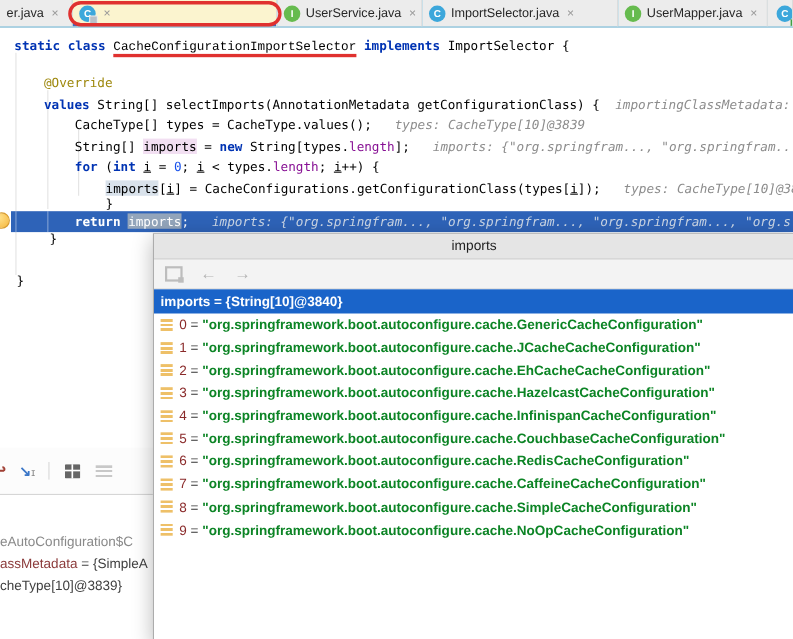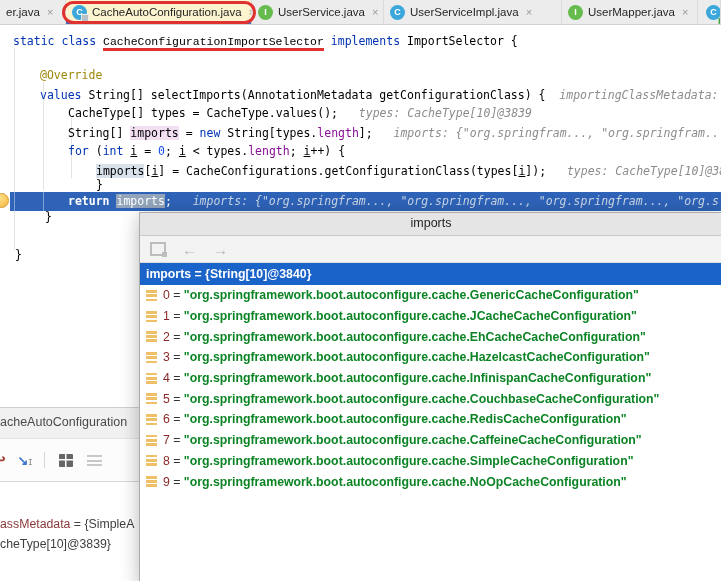--- a/index.html
+++ b/index.html
@@ -33,21 +33,21 @@
 
   
   .editor{position:absolute;inset:0;background:#fff;}
   .guide{position:absolute;width:1px;background:#E3E3E3;z-index:1;}
   .exec-bar{position:absolute;left:10px;top:192px;width:711px;height:19px;background:var(--exec-line);z-index:2;}
   .exec-guide{position:absolute;width:1px;top:192px;height:19px;background:rgba(255,255,255,.4);z-index:3;}
   .bulb{position:absolute;left:-6px;top:193px;width:13px;height:13px;border-radius:50%;
         background:radial-gradient(circle at 35% 30%,#FFE08A,#F5B73D);border:1px solid #D79B2F;z-index:4;}
   .code-line{position:absolute;height:19px;line-height:19px;white-space:pre;
         font:11.5px/19px "DejaVu Sans Mono",monospace;z-index:3;}
-  .sg-kw{color:var(--keyword-blue);font-weight:normal;}
+  .sg-kw{color:var(--keyword-blue);font-weight:bold;}
   .sg-pl{color:#000;}
   .sg-an{color:#9E880D;}
   .sg-num{color:#1750EB;}
   .sg-fld{color:#871094;font-weight:normal;}
   .sg-it{}
   .sg-vu{text-decoration:underline;}
   .sg-hlp{background:#F2DFF2;}
   .sg-hlb{background:#D9E2EB;}
   .sg-hint{color:var(--hint-gray);font-style:italic;}
   .sg-clsu{border-bottom:3px solid var(--annotation-red);font-family:Liberation Mono, monospace;}
@@ -125,29 +125,29 @@
         <div class="code-line" style="left: 68px; top: 142px;"><span class="sg-kw">for</span><span class="sg-pl"> (</span><span class="sg-kw">int</span><span class="sg-pl"> </span><span class="sg-vu">i</span><span class="sg-pl"> = </span><span class="sg-num">0</span><span class="sg-pl">; </span><span class="sg-vu">i</span><span class="sg-pl"> &lt; types.</span><span class="sg-fld">length</span><span class="sg-pl">; </span><span class="sg-vu">i</span><span class="sg-pl">++) {</span></div>
         <div class="code-line" style="left: 96px; top: 162px;"><span class="sg-hlb">imports</span><span class="sg-pl">[</span><span class="sg-vu">i</span><span class="sg-pl">] = CacheConfigurations.</span><span class="sg-it">getConfigurationClass</span><span class="sg-pl">(types[</span><span class="sg-vu">i</span><span class="sg-pl">]);</span><span class="sg-pl">   </span><span class="sg-hint">types: CacheType[10]@3839</span></div>
         <div class="code-line" style="left: 96px; top: 176px;"><span class="sg-pl">}</span></div>
         <div class="code-line exec" style="left: 68px; top: 192px;"><span class="sg-rkw">return</span><span class="sg-rpl"> </span><span class="sg-rsel">imports</span><span class="sg-rpl">; </span><span class="sg-rpl">  </span><span class="sg-rhint">imports: {"org.springfram..., "org.springfram..., "org.springfram..., "org.s</span></div>
         <div class="code-line" style="left: 45px; top: 208px;"><span class="sg-pl">}</span></div>
         <div class="code-line" style="left: 15px; top: 246px;"><span class="sg-pl">}</span></div>
       </div>
   </div>
 
   <div class="frames">
-    <div class="frames-header">acheAutoConfiguration</div>
     <div class="frames-toolbar">
       <span class="ftb ftb-drop"></span>
       <span class="ftb ftb-run"></span>
       <span class="ftb ftb-sep"></span>
       <span class="ftb ftb-grid"></span>
       <span class="ftb ftb-layout"></span>
     </div>
     <div class="vars">
+        <div class="var-line"><span class="vg-gray">eAutoConfiguration$C</span></div>
         <div class="var-line"><span class="vg-name">assMetadata</span><span class="vg-pl"> = </span><span class="vg-pl">{SimpleA</span></div>
         <div class="var-line"><span class="vg-pl">cheType[10]@3839}</span></div>
       </div>
   </div>
 
   <div class="popup">
     <div class="popup-title">imports</div>
     <div class="popup-toolbar">
       <span class="ptb-ref"></span>
       <span class="ptb-arrow ptb-back"></span>
@@ -168,31 +168,30 @@
       </div>
   </div>
 
   <div class="tab-bar">
       <div class="tab" style="width: 66px;">
         <span class="tab-label">er.java</span>
         <span class="tab-close">×</span>
       </div>
       <div class="tab selected" style="width: 186px;">
         <span class="tab-icon icon-class">C<span class="icon-badge"></span></span>
-        <span class="tab-label">CacheAutoConfiguration.java</span>
         <span class="tab-close">×</span>
       </div>
       <div class="tab" style="width: 132px;">
         <span class="tab-icon icon-interface">I</span>
         <span class="tab-label">UserService.java</span>
         <span class="tab-close">×</span>
       </div>
       <div class="tab" style="width: 178px;">
         <span class="tab-icon icon-class">C</span>
-        <span class="tab-label">UserServiceImpl.java</span>
+        <span class="tab-label">ImportSelector.java</span>
         <span class="tab-close">×</span>
       </div>
       <div class="tab" style="width: 136px;">
         <span class="tab-icon icon-interface">I</span>
         <span class="tab-label">UserMapper.java</span>
         <span class="tab-close">×</span>
       </div>
       <div class="tab tab-last">
         <span class="tab-icon icon-class">C<span class="run-badge"></span></span>
       </div>

